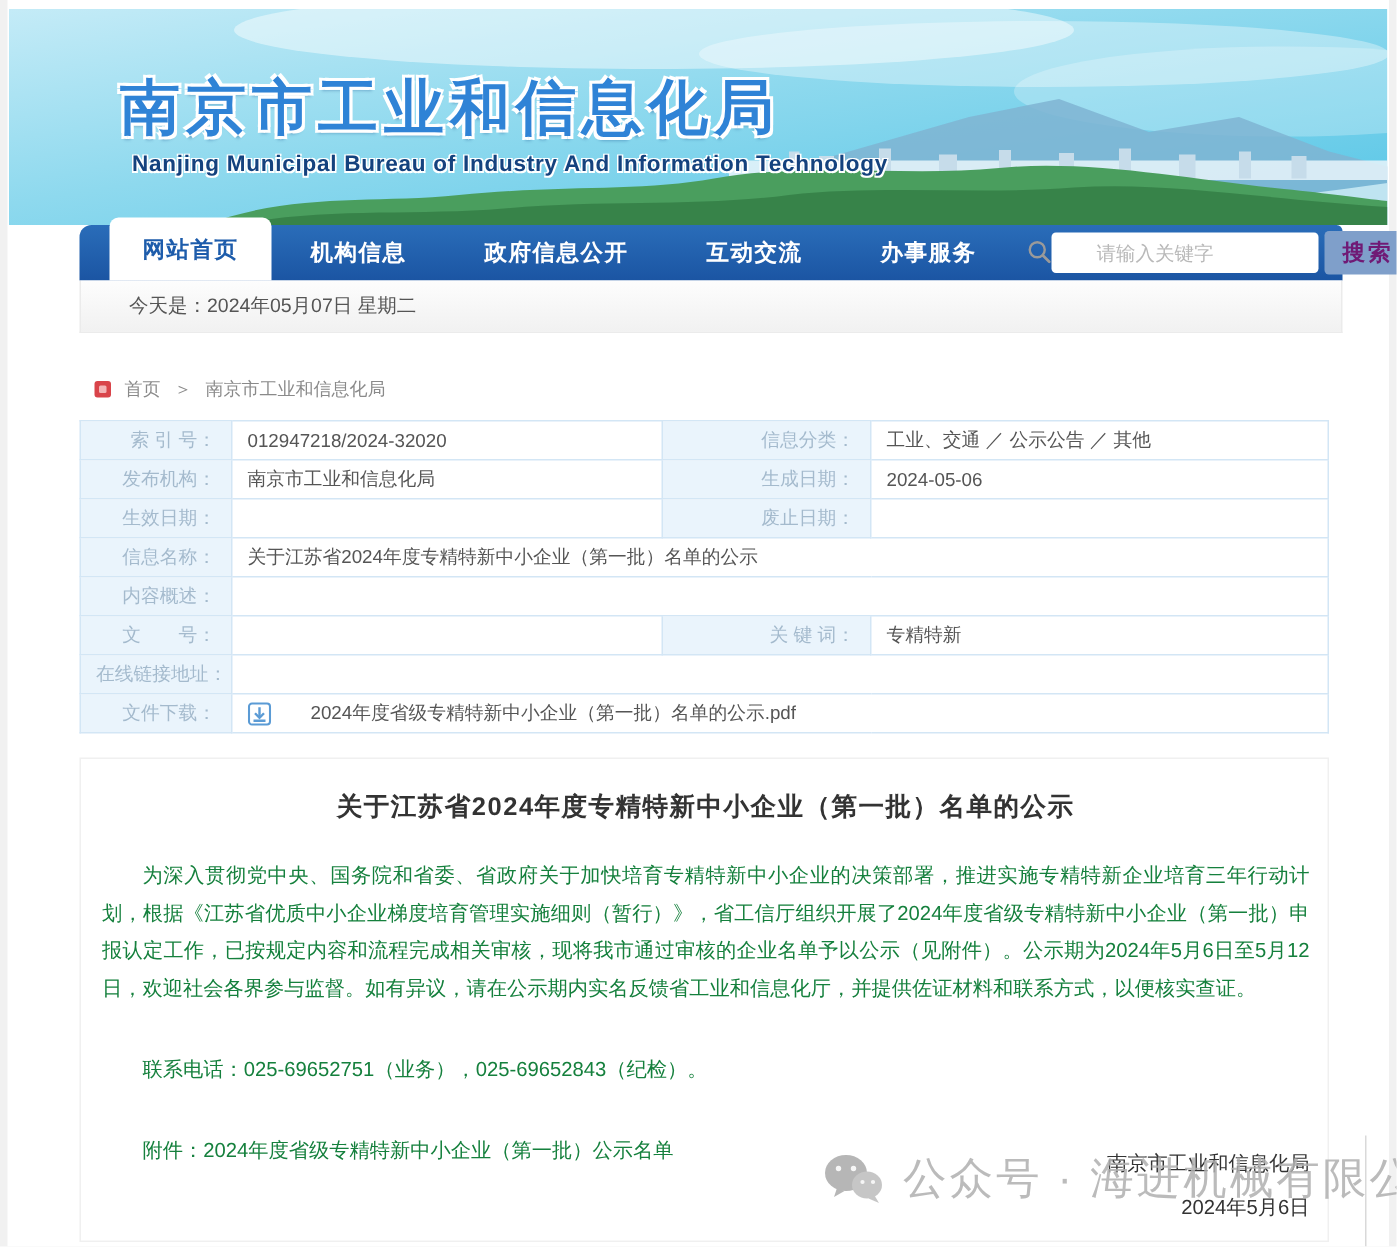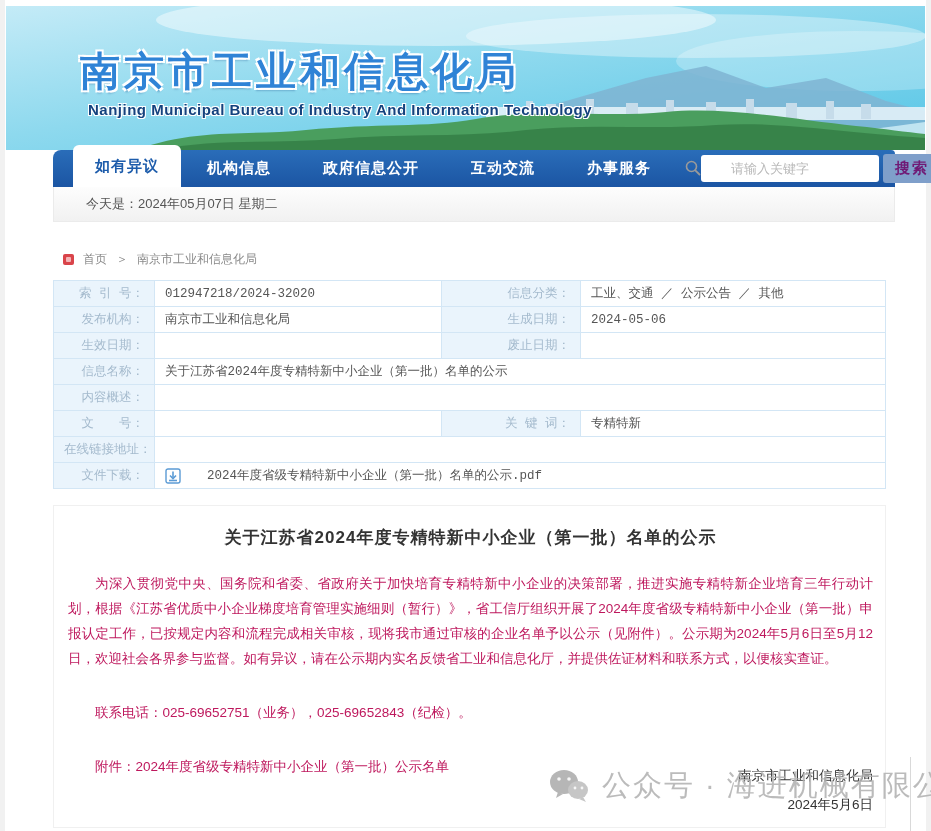--- a/index.html
+++ b/index.html
@@ -74,21 +74,21 @@
     display:flex; align-items:center; gap:9px;
     font-size:12px; color:#8a8a8a;
   }
   .crumb-icon { width:11px; height:11px; background:#d9444a; border-radius:2px; position:relative; }
   .crumb-icon span { position:absolute; left:3px; top:3px; width:5px; height:5px; background:#f3b5b7; border-radius:1px; display:block; }
   .crumb-link { cursor:pointer; }
 
   
   .meta-table {
     position:absolute; left:48px; top:280px; width:833px;
-    border-collapse:collapse; font-size:12.5px; table-layout:fixed;font-family:Liberation Mono, monospace;
+    border-collapse:collapse; font-size:12.5px; table-layout:fixed;
   }
   .meta-table th, .meta-table td { border:1px solid #d3e6f5; height:26px; padding:0 10px; overflow:hidden; white-space:nowrap; }
   .meta-table th {
     background:#eaf4fc; color:#a4bacd; font-weight:normal; text-align:right;
   }
   .meta-table td { color:#555; text-align:left; background:#fff; }
   .dl-cell { display:flex; align-items:center; gap:26px; }
   .dl-icon { width:16px; height:16px; cursor:pointer; flex:0 0 auto; }
   .dl-file { cursor:pointer; }
 
@@ -96,21 +96,21 @@
   .article {
     position:absolute; left:48px; top:505px; width:833px; height:323px;
     background:#fff; border:1px solid #f0f0f0; padding:12px 12px 0 14px;
   }
   .article-title {
     text-align:center; font-size:17px; font-weight:bold; color:#333;
     letter-spacing:1px; margin:8px 0 0;
   }
   .article-body { margin-top:22px; }
   .article-body p {
-    font-size:13.5px; color:#be185d; line-height:25px; margin:0;
+    font-size:13.5px; color:#15803d; line-height:25px; margin:0;
     text-indent:2em; text-align:justify;
   }
   .article-body p.spaced { margin-top:29px; }
   .signature { position:absolute; right:12px; top:255px; text-align:right; font-size:13.5px; color:#333; line-height:29px; }
 
   
   .watermark {
     position:absolute; left:543px; top:766px; z-index:5;
     display:flex; align-items:center; gap:12px;
   }
@@ -153,21 +153,21 @@
       <path d="M890,120 L919,116 L919,144 L760,144 C800,132 850,125 890,120 Z" fill="#c3e6f2" opacity="0.95"></path>
       <path d="M130,144 C190,122 240,130 300,124 C370,117 420,122 470,113 C530,102 600,112 660,106 C720,100 790,114 850,120 C880,123 900,126 919,128 L919,144 Z" fill="#4a9e5e"></path>
       <path d="M150,144 C210,132 270,138 330,133 C400,127 460,132 520,124 C580,117 650,124 710,119 C770,115 830,126 919,132 L919,144 Z" fill="#357f47" opacity="0.9"></path>
     </svg>
     <div class="banner-title">南京市工业和信息化局</div>
     <div class="banner-subtitle">Nanjing Municipal Bureau of Industry And Information Technology</div>
   </div>
 
   <div class="navbar">
     <div class="nav-tabs">
-      <div class="tab active">如有异议</div>
+      <div class="tab active">网站首页</div>
       <div class="tab">机构信息</div>
       <div class="tab">政府信息公开</div>
       <div class="tab">互动交流</div>
       <div class="tab">办事服务</div>
     </div>
     <div class="search-area">
       <div class="search-box">
         <svg class="search-icon" viewBox="0 0 16 16">
           <circle cx="6.5" cy="6.5" r="5" fill="none" stroke="#9a9a9a" stroke-width="1.6"></circle>
           <line x1="10.3" y1="10.3" x2="14.5" y2="14.5" stroke="#9a9a9a" stroke-width="1.8" stroke-linecap="round"></line>

